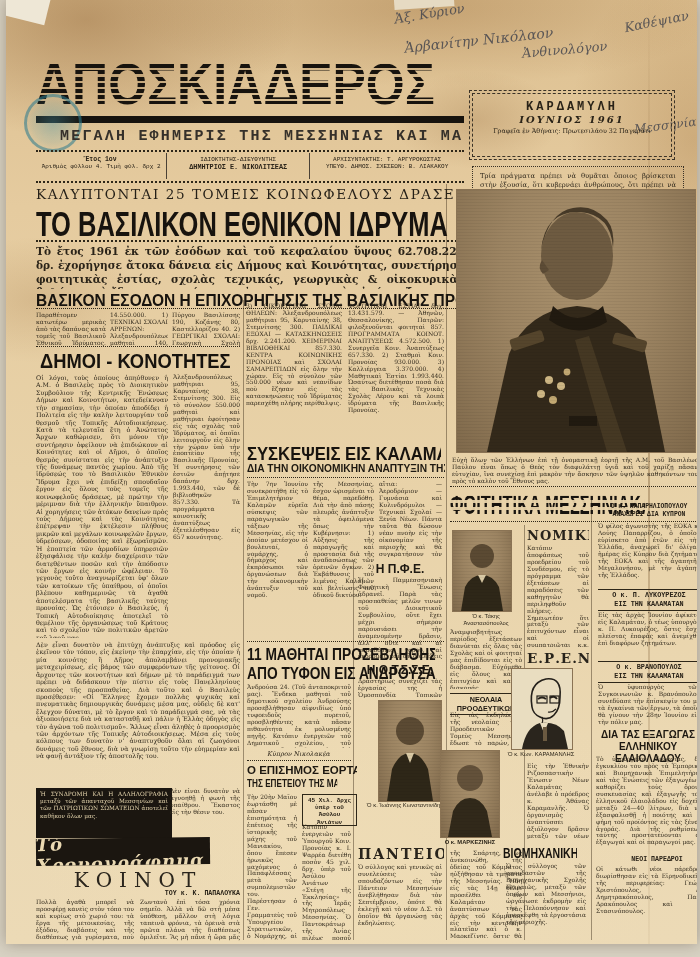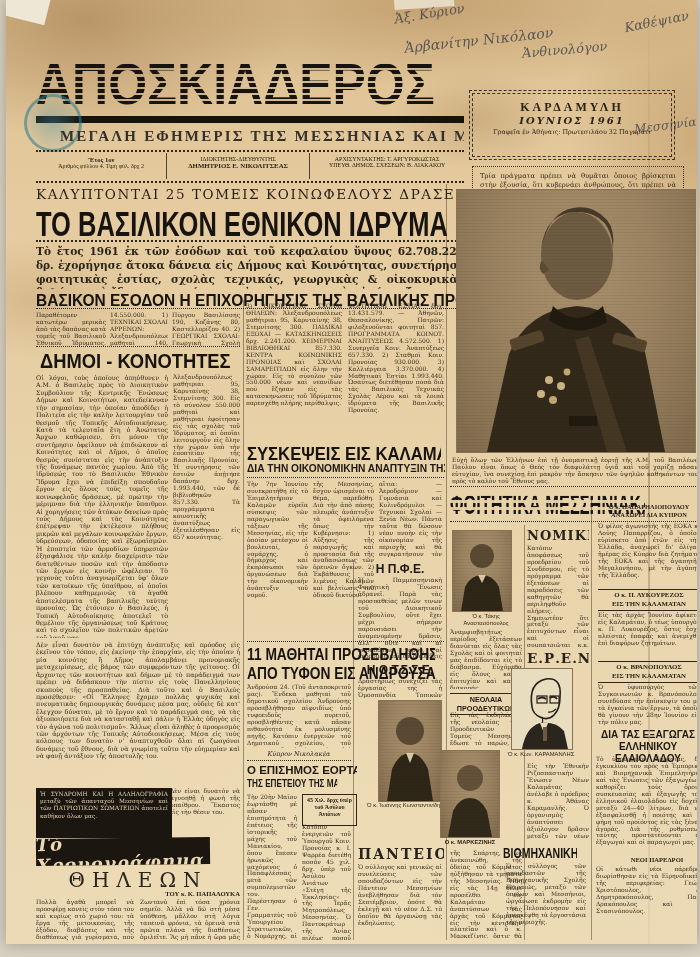--- a/index.html
+++ b/index.html
@@ -23,21 +23,21 @@
         transform-origin:left top;}
   @supports ((-webkit-background-clip:text) or (background-clip:text)){
     .striped{background:repeating-linear-gradient(180deg,#17130e 0 3.4px, rgba(23,19,14,.06) 3.4px 5.4px);
       -webkit-background-clip:text;background-clip:text;color:transparent;}
   }
   .rule{position:absolute;background:#17130e;}
   .stamp{position:absolute;border-radius:50%;border:3px solid rgba(42,122,142,.55);
     background:radial-gradient(circle at 50% 50%, rgba(70,150,170,.38), rgba(70,150,170,.15) 55%, rgba(70,150,170,.04) 72%);}
   .hr-dot{position:absolute;border-top:2px dotted #2e2719;height:0;}
   .vr{position:absolute;width:1px;background:rgba(60,45,25,.45);}
-  .sans{font-family:Liberation Serif, serif;}
+  .sans{font-family:Liberation Mono, monospace;}
   .t{font-size:6.3px;line-height:1.18;text-align:justify;color:#2d261a;}
   .t2{font-size:6.0px;line-height:1.16;text-align:justify;color:#332b1d;}
   .head-sm{font-family:"Liberation Sans",sans-serif;font-weight:bold;color:#1d1811;}
   .center{text-align:center;}
   .fitw{white-space:nowrap;transform-origin:left top;}
   .boxhead{border-top:1px solid #2e2719;border-bottom:1px solid #2e2719;padding:1px 0;}
   .photo{position:absolute;border:1px solid #8a7354;overflow:hidden;
     background:radial-gradient(ellipse at 50% 32%, #a8906c 0%, #9c8462 45%, #8d7656 75%, #7f694b 100%);}
   .photo:after{content:"";position:absolute;inset:0;
     background:repeating-linear-gradient(0deg, rgba(0,0,0,.05) 0 1px, transparent 1px 3px);}
@@ -112,21 +112,21 @@
   <div class="abs mast fitw" style="left:34px;top:350px;width:200px;font-size:18px;transform:scale(1.02,1.15);">ΔΗΜΟΙ - ΚΟΝΟΤΗΤΕΣ</div>
   <div class="abs t" style="left:30px;top:374px;width:132px;height:264px;">Οἱ λόγοι, τοὺς ὁποίους ἀπηύθυνεν ἡ Α.Μ. ὁ Βασιλεὺς πρὸς τὸ Διοικητικὸν Συμβούλιον τῆς Κεντρικῆς Ἑνώσεως Δήμων καὶ Κοινοτήτων, κατεδείκνυαν τὴν σημασίαν, τὴν ὁποίαν ἀποδίδει ἡ Πολιτεία εἰς τὴν καλὴν λειτουργίαν τοῦ θεσμοῦ τῆς Τοπικῆς Αὐτοδιοικήσεως. Κατὰ τὰ τελευταῖα ἔτη ὁ Ἀνώτατος Ἄρχων καθώρισεν, ὅτι μόνον τὴν συντήρησιν ὀφείλουν νὰ ἐπιδιώκουν αἱ Κοινότητες καὶ οἱ Δῆμοι, ὁ ὁποῖος θεσμὸς συνίσταται εἰς τὴν ἀνάπτυξιν τῆς δυνάμεως παντὸς χωρίου. Ἀπὸ τῆς ἱδρύσεώς του τὸ Βασιλικὸν Ἐθνικὸν Ἵδρυμα ἔχει νὰ ἐπιδείξῃ σπουδαῖον ἔργον εἰς ὅλους τοὺς τομεῖς τῆς κοινωφελοῦς δράσεως, μὲ πρώτην τὴν μέριμναν διὰ τὴν ἑλληνικὴν ὕπαιθρον. Αἱ χορηγήσεις τῶν ἀτόκων δανείων πρὸς τοὺς Δήμους καὶ τὰς Κοινότητας ἐπέτρεψαν τὴν ἐκτέλεσιν πλήθους μικρῶν καὶ μεγάλων κοινωφελῶν ἔργων, ὑδρεύσεων, ὁδοποιίας καὶ ἐξωραϊσμῶν. Ἡ ἐποπτεία τῶν ἁρμοδίων ὑπηρεσιῶν ἐξησφάλισε τὴν καλὴν διαχείρισιν τῶν διατεθέντων ποσῶν καὶ τὴν ἀπόδοσιν τῶν ἔργων εἰς κοινὴν ὠφέλειαν. Τὸ γεγονὸς τοῦτο ἀναγνωρίζεται ὑφ' ὅλων τῶν κατοίκων τῆς ὑπαίθρου, οἱ ὁποῖοι βλέπουν καθημερινῶς τὰ ἀγαθὰ ἀποτελέσματα τῆς βασιλικῆς ταύτης προνοίας. Ὡς ἐτόνισεν ὁ Βασιλεύς, ἡ Τοπικὴ Αὐτοδιοίκησις ἀποτελεῖ τὸ θεμέλιον τῆς ὀργανώσεως τοῦ Κράτους καὶ τὸ σχολεῖον τῶν πολιτικῶν ἀρετῶν τοῦ λαοῦ μας.</div>
   <div class="abs t2" style="left:167px;top:374px;width:67px;height:264px;">Ἀλεξανδρουπόλεως μαθήτριαι 95, Καρυταίνης 38, Στεμνίτσης 300. Εἰς τὸ σύνολον 550.000 μαθηταὶ καὶ μαθήτριαι ἐφοίτησαν εἰς τὰς σχολὰς τοῦ Ἱδρύματος, αἱ ὁποῖαι λειτουργοῦν εἰς ὅλην τὴν χώραν ὑπὸ τὴν ἐποπτείαν τῆς Βασιλικῆς Προνοίας. Ἡ συντήρησις τῶν ἑστιῶν ἀπῄτησε δαπάνην δρχ. 1.993.440, τῶν δὲ βιβλιοθηκῶν 857.330. Τὰ προγράμματα κοινοτικῆς ἀναπτύξεως ἐξετελέσθησαν εἰς 657 κοινότητας.</div>
   <div class="abs t" style="left:30px;top:641px;width:204px;height:144px;">Δὲν εἶναι δυνατὸν νὰ ἐπιτύχῃ ἀνάπτυξις καὶ πρόοδος εἰς ἐκεῖνον τὸν τόπον, εἰς ἐκείνην τὴν ἐπαρχίαν, εἰς τὴν ὁποίαν ἡ μία κοινότης ἢ Δῆμος ἀπολαμβάνει προνομιακῆς μεταχειρίσεως, εἰς βάρος τῶν συμφερόντων τῆς γείτονος. Οἱ ἄρχοντες τῶν κοινοτήτων καὶ δήμων μὲ τὸ παράδειγμά των πρέπει νὰ διδάσκουν τὴν πίστιν εἰς τοὺς Πανελληνίους σκοποὺς τῆς προσπαθείας. Διὰ τοῦτο καὶ ὁ Βασιλεὺς προσέθεσεν: «Οἱ Ἕλληνες ἔχομεν πολλὰς ψυχικὰς καὶ πνευματικὰς δημιουργικὰς δυνάμεις μέσα μας, οὐδεὶς δὲ κατ' ἔλεγχον δύναται, μὲ τὸ ἔργον καὶ τὸ παράδειγμά σας, νὰ τὰς ἀξιοποιήσετε διὰ νὰ κατασταθῇ καὶ πάλιν ἡ Ἑλλὰς ὁδηγὸς εἰς τὸν ἀγῶνα τοῦ πολιτισμοῦ». Ἄλλως εἶναι ἀληθὲς ὁ προορισμὸς τῶν ἀρχόντων τῆς Τοπικῆς Αὐτοδιοικήσεως. Μέσα εἰς τοὺς κόλπους των δυνατὸν ν' ἀναπτυχθοῦν ὅλαι αἱ ζωογόνοι δυνάμεις τοῦ ἔθνους, διὰ νὰ γνωρίσῃ τοῦτο τὴν εὐημερίαν καὶ νὰ φανῇ ἀντάξιον τῆς ἀποστολῆς του.</div>
   <div class="abs inv" style="left:30px;top:788px;width:128px;height:44px;padding:3px 4px;font-size:5.8px;line-height:1.25;text-align:justify;">Ἡ ΣΥΝΔΡΟΜΗ ΚΑΙ Η ΑΛΛΗΛΟΓΡΑΦΙΑ μεταξὺ τῶν ἁπανταχοῦ Μεσσηνίων καὶ τῶν ΠΑΤΡΙΩΤΙΚΩΝ ΣΩΜΑΤΕΙΩΝ ἀποτελεῖ καθῆκον ὅλων μας.</div>
   <div class="abs t2" style="left:164px;top:788px;width:70px;height:44px;">Δὲν εἶναι δυνατὸν νὰ ἀγνοηθῇ ἡ φωνὴ τῆς ὑπαίθρου. Ἕκαστος εἰς τὴν θέσιν του.</div>
 
   <div class="abs banner" style="left:30px;top:838px;width:174px;height:27px;transform:rotate(-0.6deg);">
     <span class="script">Τὸ Χρονογράφημα</span>
   </div>
-  <div class="abs center" style="left:30px;top:868px;width:204px;font-size:20px;letter-spacing:7px;color:#2a251c;">ΘΗΛΕΩΝ</div>
+  <div class="abs center" style="left:30px;top:868px;width:204px;font-size:20px;letter-spacing:7px;color:#2a251c;">ΚΟΙΝΟΤ</div>
   <div class="abs sans" style="left:110px;top:890px;width:124px;font-size:6.6px;font-weight:bold;text-align:right;">ΤΟΥ κ. Κ. ΠΑΠΑΛΟΥΚΑ</div>
   <div class="abs t2" style="left:30px;top:899px;width:98px;height:42px;">Πολλὰ ἀγαθὰ μπορεῖ νὰ προσφέρῃ κανεὶς στὸν τόπο του καὶ κυρίως στὸ χωριό του: τὰ ἔργα τῆς μετοικεσίας, τῆς ἐξόδου, διαβάσεις καὶ τῆς διαθέσεως γιὰ γυρίσματα, ποὺ θὰ μείνῃ λίγο ἐκεῖ. Ὀφείλει, ὅμως, νὰ τὸ ἀναγνωρίσουμε ὅσο προτιμότερο.</div>
   <div class="abs t2" style="left:134px;top:899px;width:100px;height:42px;">Ζωντανὸ ἐπὶ τόσα χρόνια σημεῖο. Ἀλλὰ νὰ δῶ στὴ μέσα ὑπόθεση, μᾶλλον στὴ λόγια ταπεινὰ φρόνια, τὰ ὁρεινὰ στὰ πρῶτα πλάνα τῆς διαθέσεως ὁμιλεῖτε. Ἂς μὴ πᾶνε ἡ ὥρα μᾶς στὶς ξένες πόλεις, ἂς γυρίσουμε στὰ χωριά.</div>
 
   <div class="vr" style="left:237px;top:300px;height:640px;"></div>
   <div class="vr" style="left:440px;top:184px;height:756px;"></div>
   <div class="vr" style="left:347px;top:560px;height:380px;"></div>
   <div class="vr" style="left:518px;top:525px;height:415px;"></div>
   <div class="vr" style="left:585px;top:500px;height:440px;"></div>
 

